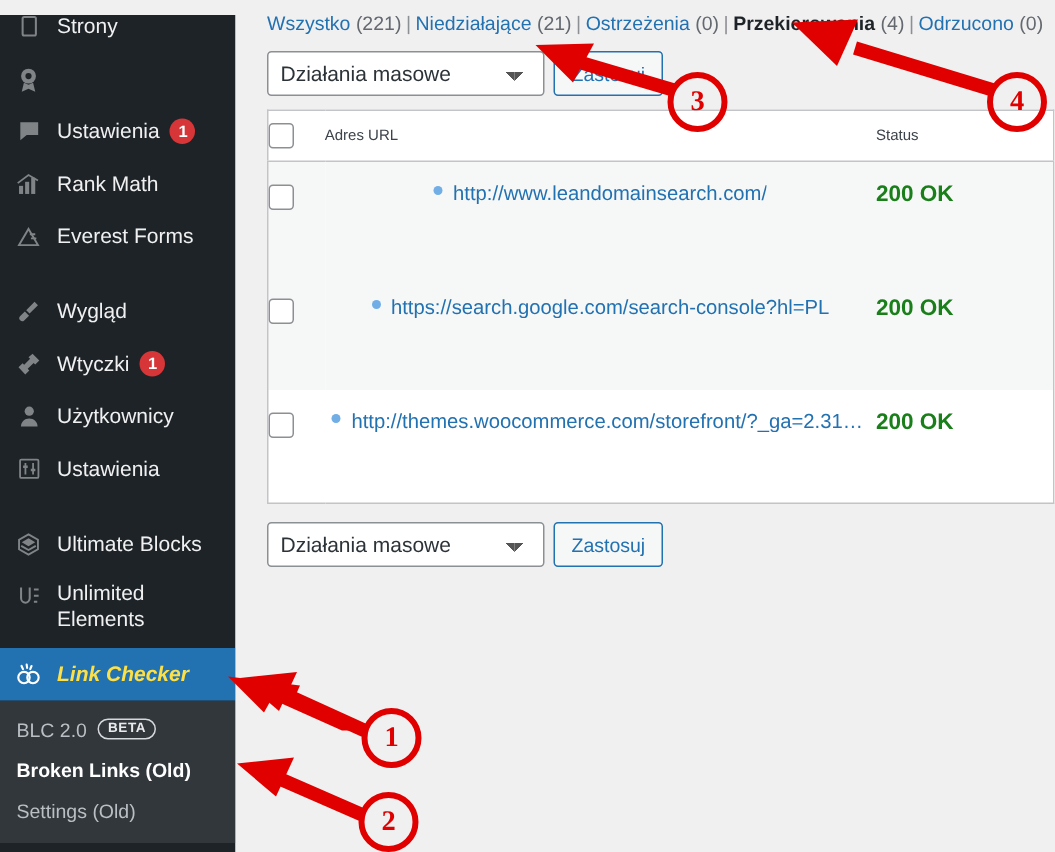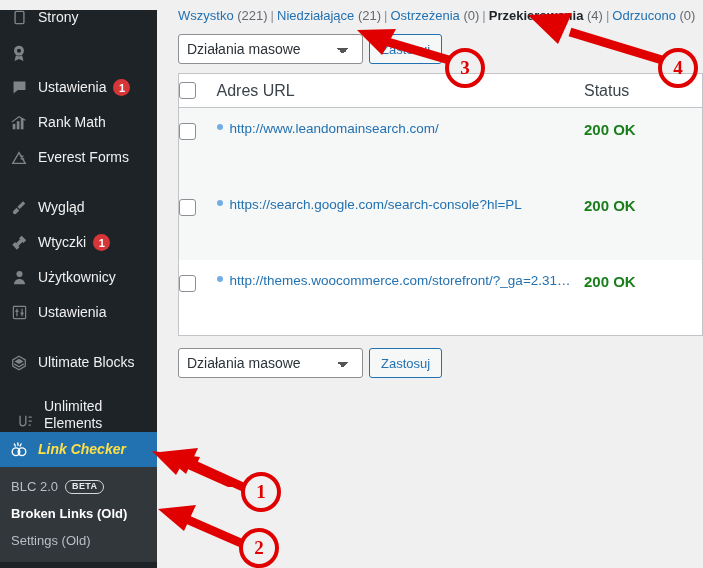--- a/index.html
+++ b/index.html
@@ -31,23 +31,22 @@
     align-items: center;
     height: 35px;
     padding: 0 0 0 9px;
     box-sizing: border-box;
     color: #f0f0f1;
     font-size: 14px;
     position: relative;
   }
   .menu-item.two-line {
     height: 52px;
-    align-items: flex-end;
+    align-items: flex-start;
     padding-top: 7px;
-    margin-left: 6px;
   }
   .menu-item.current {
     background: #2271b1;
     color: #fde047;
     font-weight: 600;
     font-style: italic;
   }
   .menu-icon {
     width: 20px;
     height: 20px;
@@ -82,21 +81,21 @@
   
   .submenu {
     background: #32373c;
     padding: 6px 0 8px 0;
   }
   .submenu-item {
     padding: 6px 0 6px 11px;
     font-size: 13px;
     color: #b9bfc4;
     display: flex;
-    align-items: flex-end;
+    align-items: flex-start;
   }
   .submenu-item.current {
     color: #fff;
     font-weight: 700;
   }
   .beta-pill {
     margin-left: 7px;
     border: 1px solid #d5d9dc;
     border-radius: 9px;
     color: #e8eaec;
@@ -177,21 +176,21 @@
     background: #fff;
     border: 1px solid #c3c4c7;
     border-bottom: 1px solid #c3c4c7;
     table-layout: fixed;
   }
   table.wp-list-table thead th {
     height: 33px;
     background: #fff;
     border-bottom: 1px solid #c3c4c7;
     font-weight: 400;
-    font-size: 16px;
+    font-size: 10px;
     text-align: left;
     padding: 0;
     vertical-align: middle;
   }
   th.col-cb, td.col-cb { width: 38px; padding-left: 11px; box-sizing: border-box; }
   th.col-url, td.col-url { padding-left: 4px; }
   th.col-status, td.col-status { width: 118px; padding-right: 14px; text-align: left; }
 
   table.wp-list-table tbody tr { height: 76px; }
   table.wp-list-table tbody tr.alt { background: #f6f7f7; }
@@ -205,21 +204,21 @@
 
   .cbx {
     width: 17px;
     height: 17px;
     border: 1px solid #8c8f94;
     border-radius: 3px;
     background: #fff;
     box-sizing: border-box;
     display: block;
   }
-  .url-cell { display: flex; align-items: baseline; }
+  .url-cell { display: flex; align-items: baseline; justify-content: center; }
   .status-dot {
     width: 6px; height: 6px;
     border-radius: 50%;
     background: #72aee6;
     flex: 0 0 6px;
     margin-right: 7px;
     position: relative;
     top: -3px;
   }
   .url-link {

